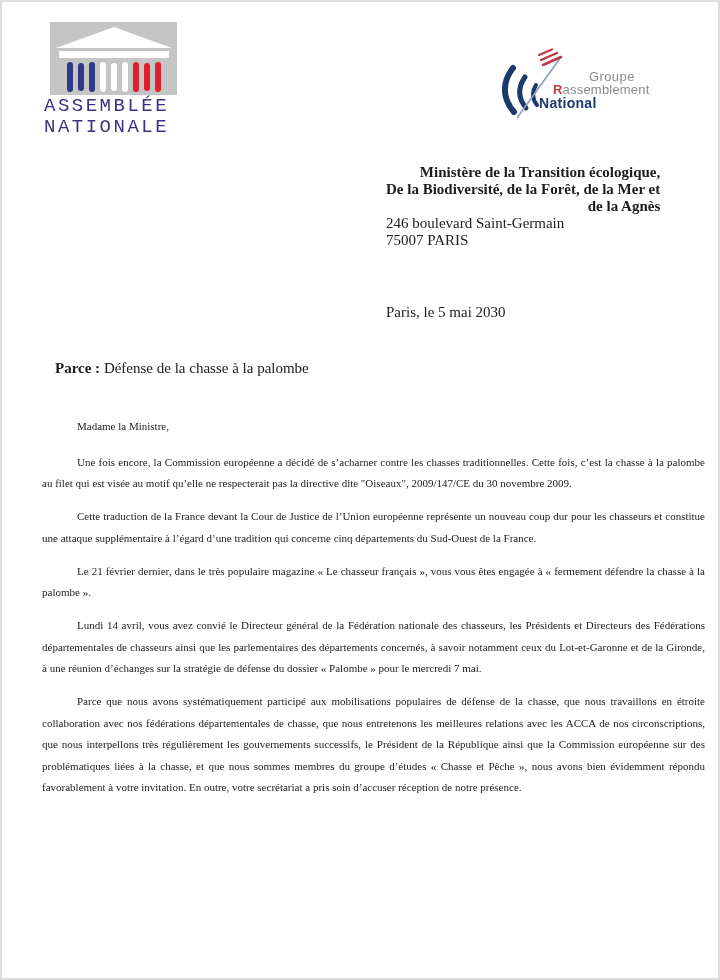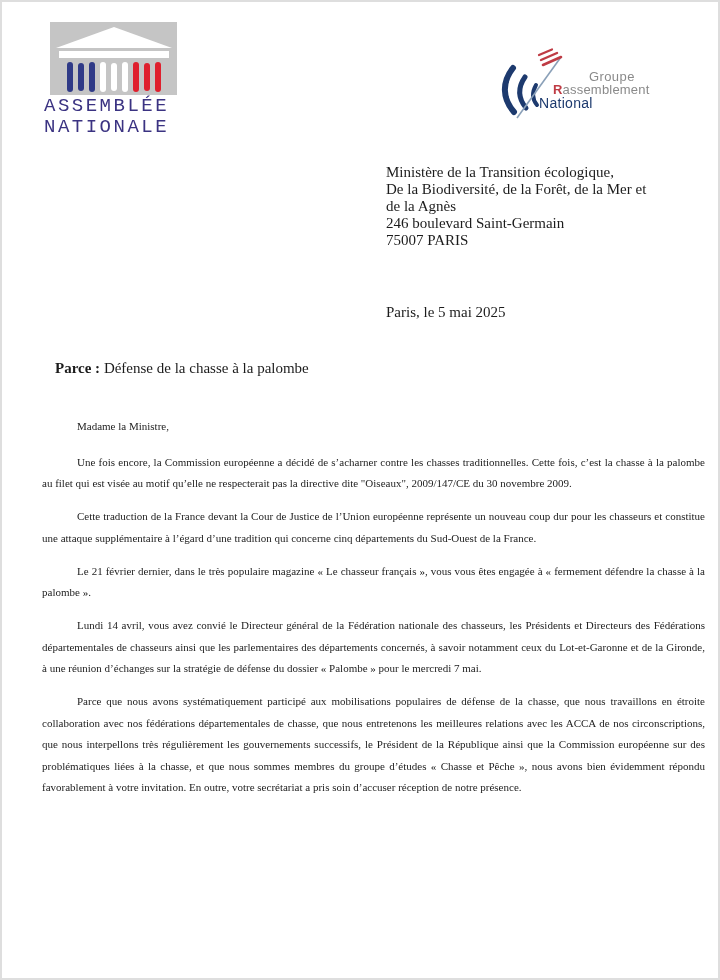--- a/index.html
+++ b/index.html
@@ -46,28 +46,28 @@
   }
 
   
   .rn-logo { position:absolute; left:495px; top:46px; width:170px; height:72px;
     font-family:"Liberation Sans", sans-serif; }
   .rn-flame { position:absolute; left:0; top:0; }
   .rn-line { position:absolute; white-space:nowrap; }
   .rn-groupe        { left:64px; top:21px; font-size:13px; color:#8a8a8a; letter-spacing:.4px;margin-left:28px; }
   .rn-rassemblement { left:56px; top:34px; font-size:13px; color:#8a8a8a; letter-spacing:.2px; }
   .rn-rassemblement .rn-r { color:#bf3b44; font-weight:bold; }
-  .rn-national      { left:42px; top:47px; font-size:14px; font-weight:normal; color:#1d3a6e; letter-spacing:.3px; }
+  .rn-national      { left:42px; top:47px; font-size:14px; font-weight:bold; color:#1d3a6e; letter-spacing:.3px; }
 
   
   .recipient {
     position:absolute; left:384px; top:162px;
     font-size:15px; line-height:17px; white-space:nowrap; color:#1c1c1c;
   }
-  .recipient .b { font-weight:normal; }
+  .recipient .b { font-weight:bold;text-align:right; }
   .dateline {
     position:absolute; left:384px; top:302px;
     font-size:15px; color:#1c1c1c;
   }
   .subject {
     position:absolute; left:53px; top:358px;
     font-size:15px; color:#1c1c1c;
   }
   .subject .b { font-weight:bold; }
   .letter-body {
@@ -121,21 +121,21 @@
   </div>
 
   <div class="recipient">
     <div class="b">Ministère de la Transition écologique,</div>
     <div class="b">De la Biodiversité, de la Forêt, de la Mer et</div>
     <div class="b">de la Agnès</div>
     <div>246 boulevard Saint-Germain</div>
     <div>75007 PARIS</div>
   </div>
 
-  <div class="dateline">Paris, le 5 mai 2025</div>
+  <div class="dateline">Paris, le 5 mai 2030</div>
 
   <div class="subject"><span class="b">Parce :</span> <span>Défense de la chasse à la palombe</span></div>
 
   <div class="letter-body">
     <p class="salutation">Madame la Ministre,</p>
     <p>Une fois encore, la Commission européenne a décidé de s’acharner contre les chasses traditionnelles. Cette fois, c’est la chasse à la palombe au filet qui est visée au motif qu’elle ne respecterait pas la directive dite "Oiseaux", 2009/147/CE du 30 novembre 2009.</p>
     <p>Cette traduction de la France devant la Cour de Justice de l’Union européenne représente un nouveau coup dur pour les chasseurs et constitue une attaque supplémentaire à l’égard d’une tradition qui concerne cinq départements du Sud-Ouest de la France.</p>
     <p>Le 21 février dernier, dans le très populaire magazine « Le chasseur français », vous vous êtes engagée à « fermement défendre la chasse à la palombe ».</p>
     <p>Lundi 14 avril, vous avez convié le Directeur général de la Fédération nationale des chasseurs, les Présidents et Directeurs des Fédérations départementales de chasseurs ainsi que les parlementaires des départements concernés, à savoir notamment ceux du Lot-et-Garonne et de la Gironde, à une réunion d’échanges sur la stratégie de défense du dossier « Palombe » pour le mercredi 7 mai.</p>
     <p>Parce que nous avons systématiquement participé aux mobilisations populaires de défense de la chasse, que nous travaillons en étroite collaboration avec nos fédérations départementales de chasse, que nous entretenons les meilleures relations avec les ACCA de nos circonscriptions, que nous interpellons très régulièrement les gouvernements successifs, le Président de la République ainsi que la Commission européenne sur des problématiques liées à la chasse, et que nous sommes membres du groupe d’études « Chasse et Pêche », nous avons bien évidemment répondu favorablement à votre invitation. En outre, votre secrétariat a pris soin d’accuser réception de notre présence.</p>

